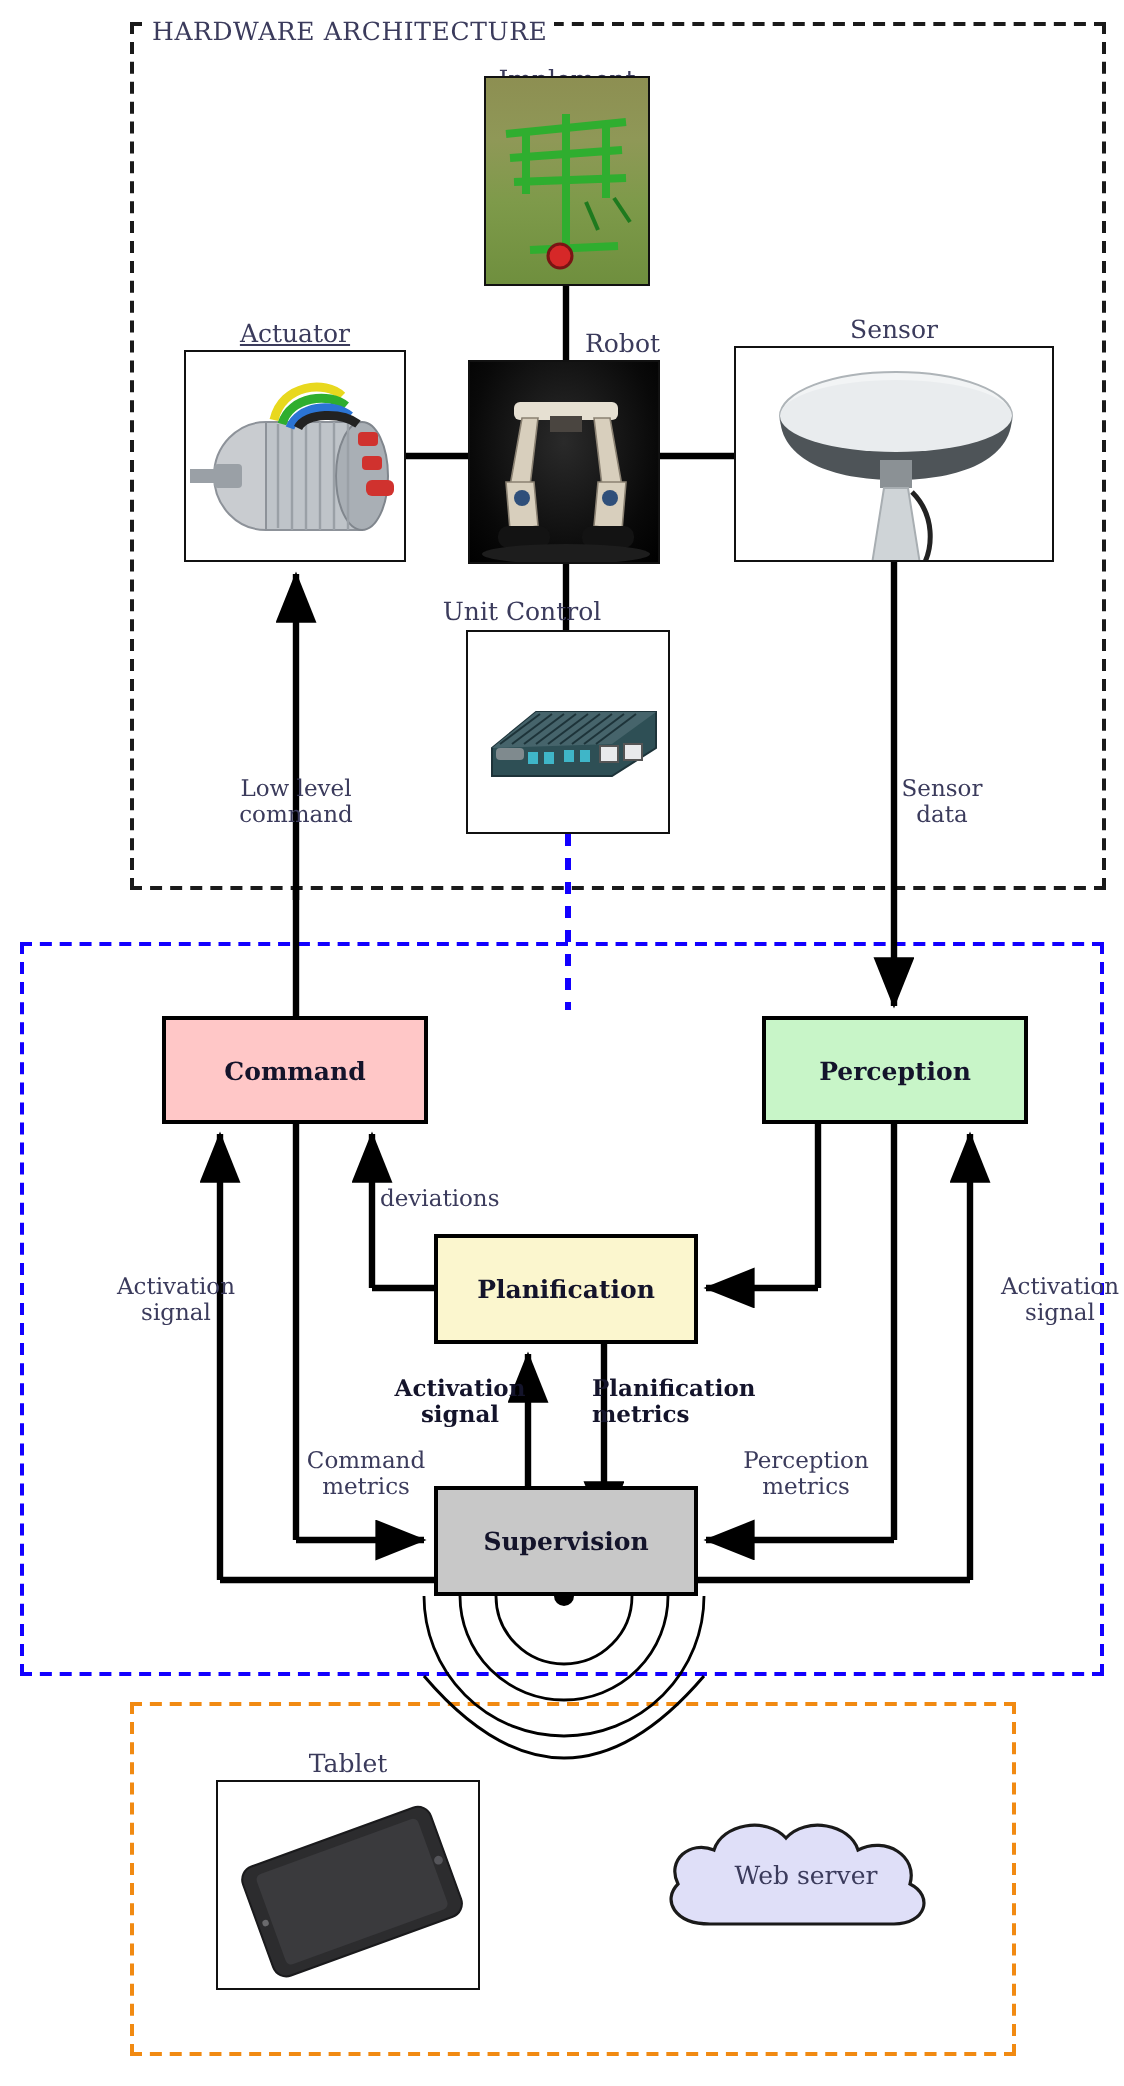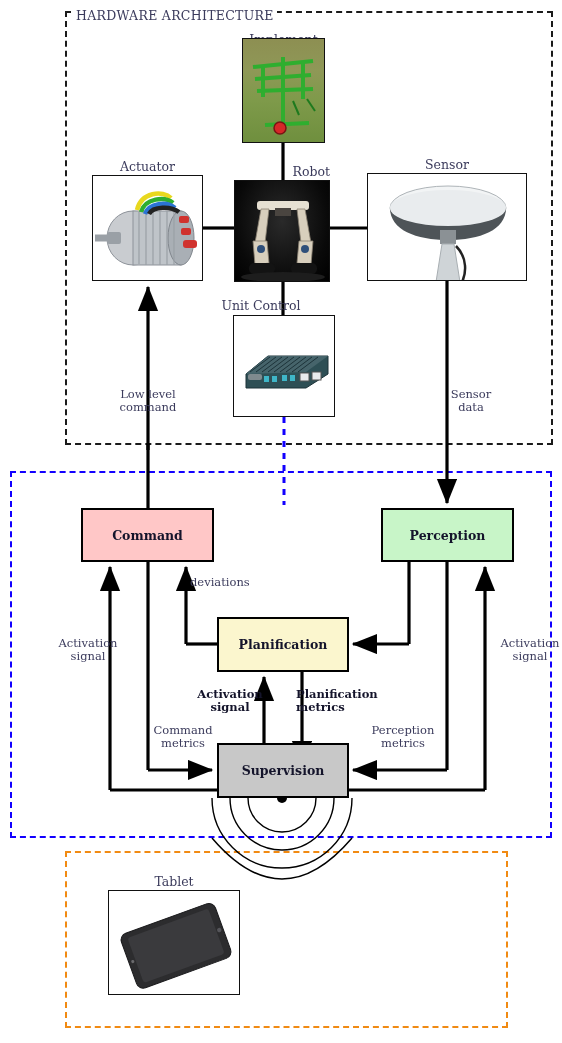--- a/index.html
+++ b/index.html
@@ -131,21 +131,21 @@
         </g>
         <circle cx="37" cy="89" r="6" fill="#d62828" stroke="#7a1414" stroke-width="1.5"></circle>
         <g stroke="#1e7a1e" stroke-width="2" fill="none">
           <path d="M64 60 L72 72"></path>
             <path d="M50 62 L56 76"></path>
         </g>
       </svg>
     </div>
   </div>
 
-  <div class="caption" style="left:92px;top:159px;width:111px;">Actuator</div>
+  <div class="caption" style="left:92px;top:159px;width:111px;text-decoration:underline;">Actuator</div>
   <div class="photo" style="left:92px;top:175px;width:111px;height:106px;">
     <div class="inner" style="background:#fff;">
       <svg viewBox="0 0 111 106" width="111" height="106">
         <g>
           <ellipse cx="40" cy="62" rx="26" ry="27" fill="#c9ccd0" stroke="#8d9299"></ellipse>
           <rect x="40" y="35" width="48" height="54" fill="#bfc4c9" stroke="#8d9299"></rect>
           <ellipse cx="88" cy="62" rx="13" ry="27" fill="#a9afb5" stroke="#80868d"></ellipse>
           <g stroke="#9aa0a6" stroke-width="1.2">
             <path d="M46 36 L46 88"></path>
               <path d="M53 35 L53 89"></path>
@@ -248,21 +248,21 @@
 data</div>
 
   <div class="block command" style="left:81px;top:508px;width:133px;height:54px;">Command</div>
 
   <div class="block perception" style="left:381px;top:508px;width:133px;height:54px;">Perception</div>
 
   <div class="block planification" style="left:217px;top:617px;width:132px;height:55px;">Planification</div>
 
   <div class="block supervision" style="left:217px;top:743px;width:132px;height:55px;">Supervision</div>
 
-  <div class="ann" style="left:190px;top:576px;width:90px;text-align:left;">deviations</div>
+  <div class="ann" style="left:190px;top:593px;width:90px;text-align:left;">deviations</div>
 
 
   <div class="ann" style="left:47px;top:637px;width:82px;">Activation
 signal</div>
 
   <div class="ann" style="left:489px;top:637px;width:82px;">Activation
 signal</div>
 
   <div class="ann b" style="left:190px;top:688px;width:80px;">Activation
 signal</div>
@@ -283,14 +283,22 @@
         <g transform="rotate(-20 66 52)">
           <rect x="16" y="26" width="100" height="58" rx="7" fill="#2c2c2e" stroke="#1a1a1c"></rect>
           <rect x="23" y="31" width="86" height="48" rx="3" fill="#3a3a3d"></rect>
           <circle cx="20" cy="55" r="1.6" fill="#6a6a6d"></circle>
           <circle cx="112" cy="55" r="2.2" fill="#55555a"></circle>
         </g>
       </svg>
     </div>
   </div>
 
+  <div class="cloud" style="left:313px;top:900px;width:180px;height:80px;">
+    <svg viewBox="0 0 180 80" width="180" height="80">
+      <path d="M42 62 C24 62 18 50 26 42 C20 30 32 20 44 25
+               C48 12 70 8 80 19 C90 8 112 12 116 25
+               C130 18 146 28 142 42 C154 48 150 62 134 62 Z" fill="#dfdff8" stroke="#1a1a1a" stroke-width="1.6"></path>
+    </svg>
+    <div class="cloud-label" style="top:30px;left:0;">Web server</div>
+  </div>
 
 </div>
 
 </body></html>

